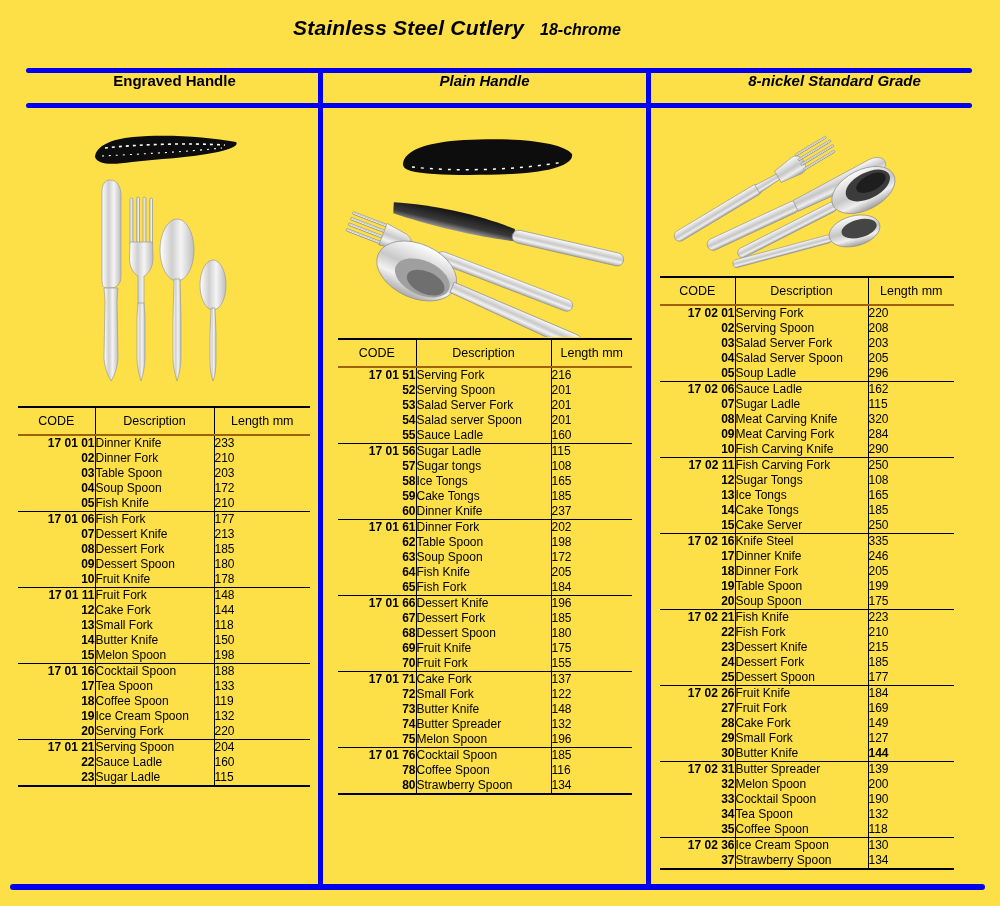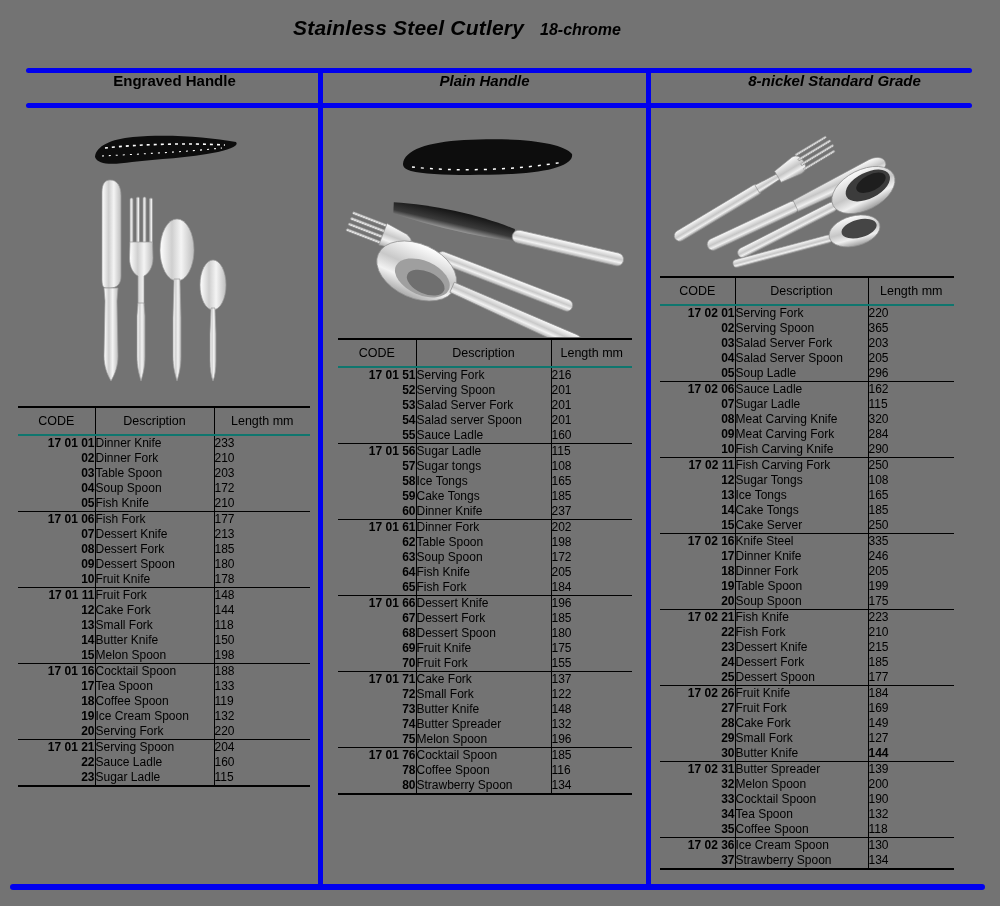--- a/index.html
+++ b/index.html
@@ -1,18 +1,18 @@
 <!DOCTYPE html>
 <html><head>
 <meta charset="utf-8">
 <style>
   html,body {margin:0;padding:0;}
   body {width:1000px;height:906px;background:#ffffff;position:relative;
         font-family:"Liberation Sans","DejaVu Sans",sans-serif;color:#000;}
-  .page {position:absolute;left:0;top:0;width:1000px;height:906px;background:#737373;overflow:hidden;}
+  .page {position:absolute;left:0;top:0;width:1000px;height:906px;background:#fde047;overflow:hidden;}
 
   
   .title-row {position:absolute;top:16px;left:0;width:1000px;text-align:center;padding-right:86px;box-sizing:border-box;white-space:nowrap;}
   .title {font-size:21px;font-weight:bold;font-style:italic;letter-spacing:0.2px;}
   .subtitle {font-size:16px;font-weight:bold;font-style:italic;margin-left:16px;}
 
   
   .hline,.vline {position:absolute;background:#0000ee;}
   .hl-top1 {left:26px;top:68px;width:946px;height:5px;border-radius:3px;}
   .hl-top2 {left:26px;top:103px;width:946px;height:5px;border-radius:3px;}
@@ -33,21 +33,21 @@
   .il-2 {left:332px;top:115px;}
   .il-3 {left:655px;top:112px;}
 
   
   .table-wrap {position:absolute;}
   .tw-1 {left:18px;top:406px;width:292px;}
   .tw-2 {left:338px;top:338px;width:294px;}
   .tw-3 {left:660px;top:276px;width:294px;}
   table.cat {border-collapse:collapse;table-layout:fixed;width:100%;
              border-top:2px solid #000;border-bottom:2px solid #000;}
-  table.cat th {font-weight:normal;font-size:12.5px;height:26px;border-bottom:2px solid #0f766e;
+  table.cat th {font-weight:normal;font-size:12.5px;height:26px;border-bottom:2px solid #a16207;
                 text-align:center;padding:0;white-space:nowrap;overflow:hidden;}
   table.cat td {font-size:12px;height:15px;line-height:15px;padding:0;white-space:nowrap;overflow:hidden;}
   th.code,td.code {border-right:1.5px solid #000;}
   th.desc,td.desc {border-right:1.5px solid #000;}
   td.code {font-weight:bold;text-align:right;padding-right:10px;box-sizing:border-box;}
   td.desc {padding-left:8px;box-sizing:border-box;}
   td.len  {padding-left:24px;box-sizing:border-box;}
   td.len.bold {font-weight:bold;}
   tbody.group tr:first-child td {border-top:1.5px solid #000;}
 </style>
@@ -513,21 +513,21 @@
         </thead>
         <tbody class="group">
           <tr>
             <td class="code">17 02 01</td>
             <td class="desc">Serving Fork</td>
             <td class="len">220</td>
           </tr>
           <tr>
             <td class="code">02</td>
             <td class="desc">Serving Spoon</td>
-            <td class="len">365</td>
+            <td class="len">208</td>
           </tr>
           <tr>
             <td class="code">03</td>
             <td class="desc">Salad Server Fork</td>
             <td class="len">203</td>
           </tr>
           <tr>
             <td class="code">04</td>
             <td class="desc">Salad Server Spoon</td>
             <td class="len">205</td>

